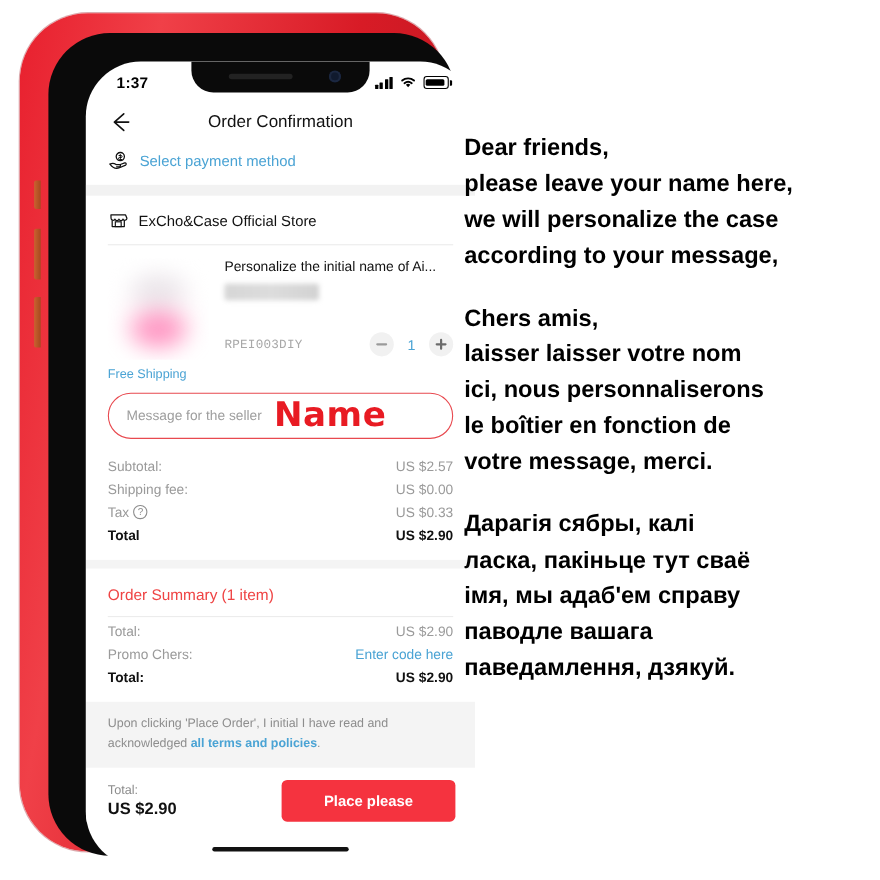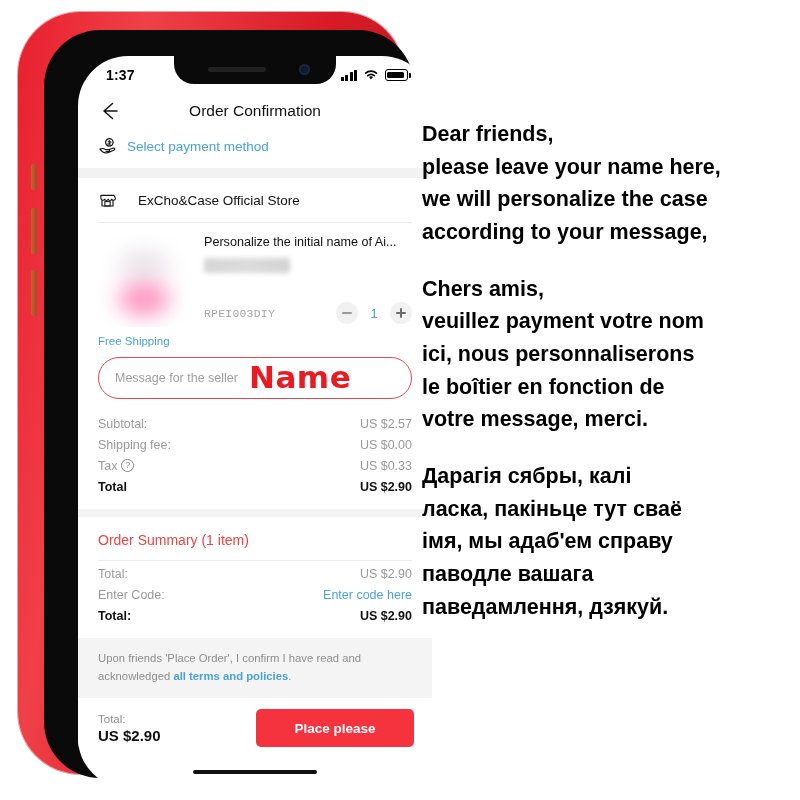--- a/index.html
+++ b/index.html
@@ -67,21 +67,21 @@
   .nav-title { position:absolute; left:0; right:0; text-align:center; font-size:15.5px; color:#111; pointer-events:none; }
 
   .pay-row { display:flex; align-items:center; gap:9px; padding: 4px 20px 12px 20px; }
   .pay-icon { width:20px; height:20px; flex:0 0 auto; }
   .pay-text { font-size:13.5px; color:#4aa3d4; }
 
   .gap { height: 10px; background:#f2f2f2; }
   .thingap { height: 8px; background:#f4f4f4; }
 
   .card { background:#fff; }
-  .store-row { display:flex; align-items:center; gap:21px; padding: 13px 20px 12px 20px; }
+  .store-row { display:flex; align-items:center; gap:9px; padding: 13px 20px 12px 20px; }
   .store-icon { width:19px; height:19px; flex:0 0 auto; }
   .store-name { font-size:13.5px; color:#111; }
   .hr { height:1px; background:#ececec; margin: 0 20px; }
 
   .prod { display:flex; padding: 12px 20px 4px 20px; gap: 14px; }
   .thumb { width:92px; height:92px; flex:0 0 auto; border-radius:6px; position:relative; overflow:hidden; background:#fff; }
   .thumb .blurimg {
     position:absolute; inset:-12px;
     background:
       radial-gradient(ellipse 44px 30px at 50% 66%, #ff88bb 0%, #ffa9cd 42%, rgba(255,200,225,0) 76%),
@@ -280,36 +280,36 @@
           <div class="hr"></div>
           <div class="sum-list">
             <div class="prow">
               <div class="plabel">
                   <span>Total:</span>
                 </div>
               <div class="pval">US $2.90</div>
             </div>
             <div class="prow">
               <div class="plabel">
-                  <span>Enter Code:</span>
+                  <span>Promo Chers:</span>
                 </div>
               <div class="link-blue">Enter code here</div>
             </div>
             <div class="prow strong">
               <div class="plabel">
                   <span>Total:</span>
                 </div>
               <div class="pval">US $2.90</div>
             </div>
           </div>
         </div>
 
         <div class="terms">
           <p>
-            <span>Upon friends 'Place Order', I confirm I have read and acknowledged </span><a href="#">all terms and policies</a><span>.</span>
+            <span>Upon clicking 'Place Order', I initial I have read and acknowledged </span><a href="#">all terms and policies</a><span>.</span>
           </p>
         </div>
 
         <div class="checkout">
           <div class="co-left">
             <div class="co-lab">Total:</div>
             <div class="co-val">US $2.90</div>
           </div>
           <button class="place-btn">Place please</button>
         </div>
@@ -321,21 +321,21 @@
 
   <div class="notes">
     <div class="note-block">
       <div class="note-line">Dear friends,</div>
       <div class="note-line">please leave your name here,</div>
       <div class="note-line">we will personalize the case</div>
       <div class="note-line">according to your message,</div>
     </div>
     <div class="note-block">
       <div class="note-line">Chers amis,</div>
-      <div class="note-line">veuillez payment votre nom</div>
+      <div class="note-line">laisser laisser votre nom</div>
       <div class="note-line">ici, nous personnaliserons</div>
       <div class="note-line">le boîtier en fonction de</div>
       <div class="note-line">votre message, merci.</div>
     </div>
     <div class="note-block">
       <div class="note-line">Дарагія сябры, калі</div>
       <div class="note-line">ласка, пакіньце тут сваё</div>
       <div class="note-line">імя, мы адаб'ем справу</div>
       <div class="note-line">паводле вашага</div>
       <div class="note-line">паведамлення, дзякуй.</div>

